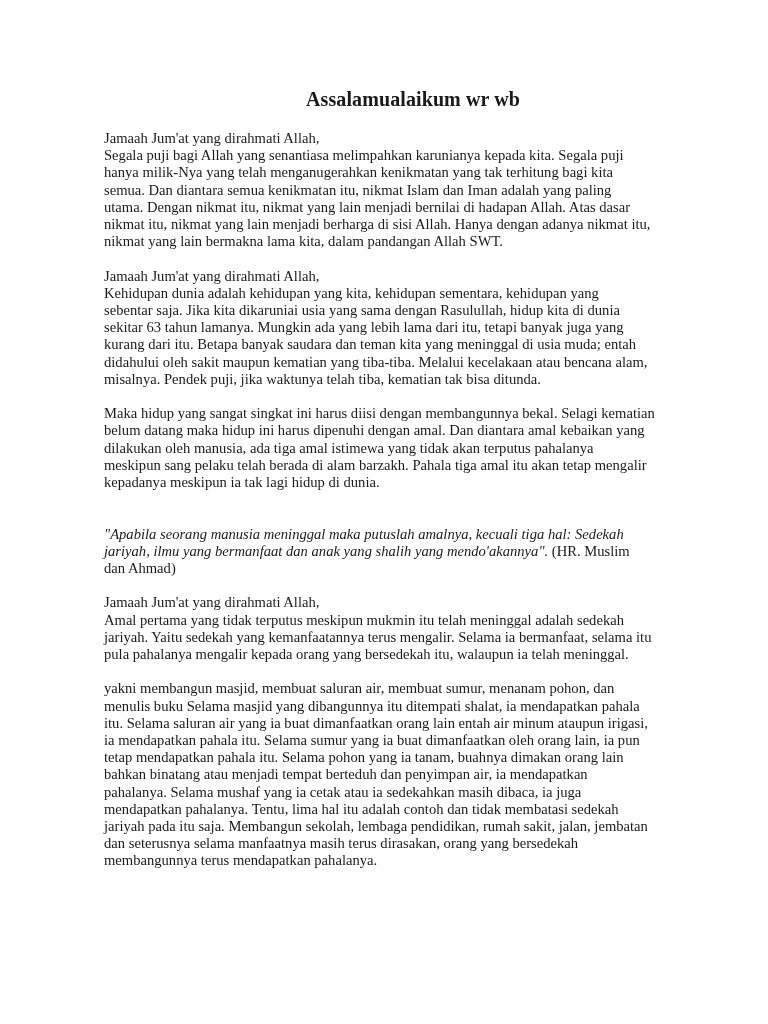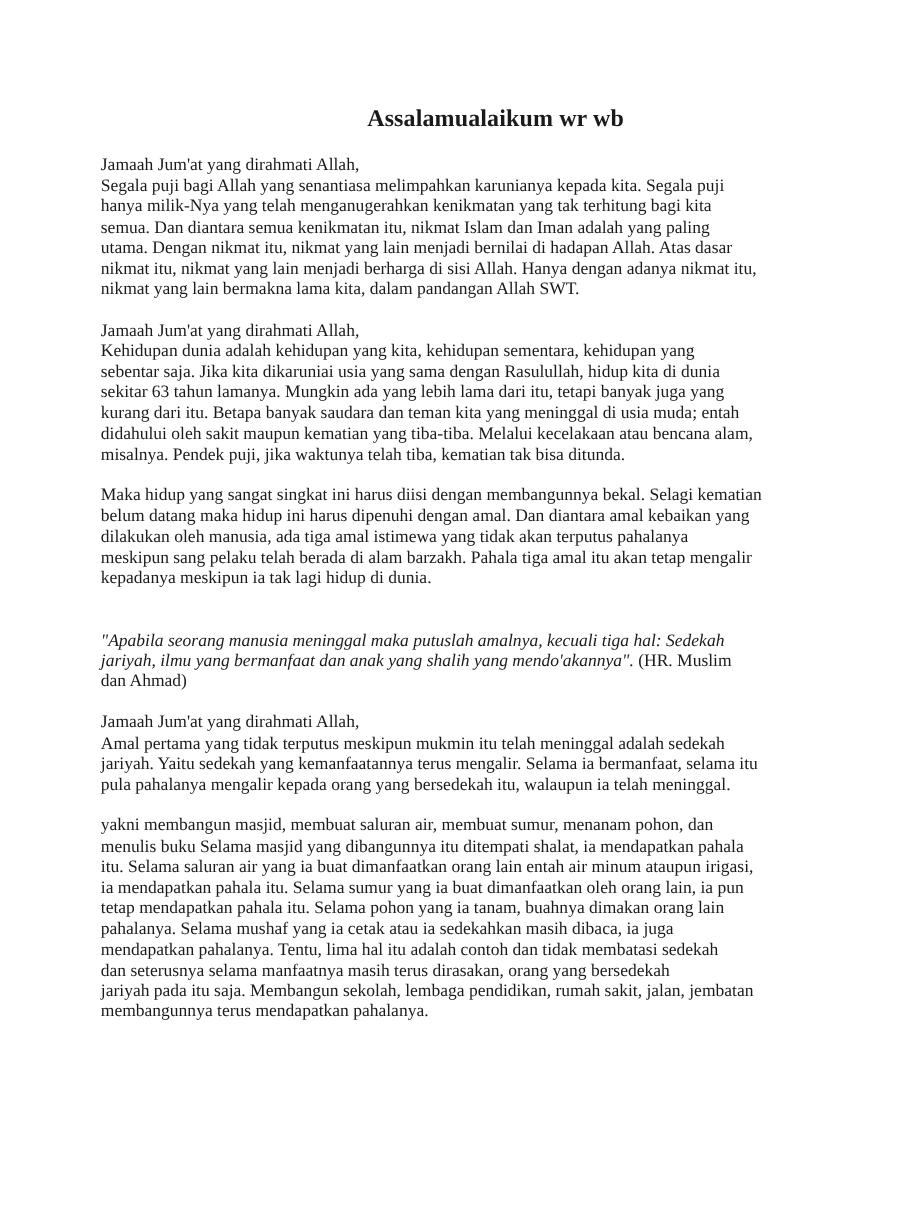--- a/index.html
+++ b/index.html
@@ -7,21 +7,21 @@
     .page {
       position: absolute; left: 0; top: 0; width: 768px; height: 1024px;
       background: #ffffff; color: #1a1a1a;
       font-family: "Liberation Serif", "DejaVu Serif", serif;
     }
     .title {
       position: absolute; top: 88px; left: 0; width: 768px; text-align: center;
       font-weight: bold; font-size: 20px; letter-spacing: 0.1px; padding-left: 29px;
     }
     .body {
-      position: absolute; left: 84px; top: 130px; width: 590px;
+      position: absolute; left: 104px; top: 130px; width: 590px;
       font-size: 14.6px; line-height: 17.2px;
     }
     .para { margin: 0 0 17.2px 0; }
     .para .line { display: block; white-space: nowrap; }
     .spacer { height: 17.2px; }
     .quote { font-style: italic; }
   </style>
 </head>
 <body>
 
@@ -73,21 +73,22 @@
       <span class="line">jariyah. Yaitu sedekah yang kemanfaatannya terus mengalir. Selama ia bermanfaat, selama itu</span>
       <span class="line">pula pahalanya mengalir kepada orang yang bersedekah itu, walaupun ia telah meninggal.</span>
     </div>
 
     <div class="para">
       <span class="line">yakni membangun masjid, membuat saluran air, membuat sumur, menanam pohon, dan</span>
       <span class="line">menulis buku Selama masjid yang dibangunnya itu ditempati shalat, ia mendapatkan pahala</span>
       <span class="line">itu. Selama saluran air yang ia buat dimanfaatkan orang lain entah air minum ataupun irigasi,</span>
       <span class="line">ia mendapatkan pahala itu. Selama sumur yang ia buat dimanfaatkan oleh orang lain, ia pun</span>
       <span class="line">tetap mendapatkan pahala itu. Selama pohon yang ia tanam, buahnya dimakan orang lain</span>
+      <span class="line">bahkan binatang atau menjadi tempat berteduh dan penyimpan air, ia mendapatkan</span>
       <span class="line">pahalanya. Selama mushaf yang ia cetak atau ia sedekahkan masih dibaca, ia juga</span>
       <span class="line">mendapatkan pahalanya. Tentu, lima hal itu adalah contoh dan tidak membatasi sedekah</span>
+      <span class="line">jariyah pada itu saja. Membangun sekolah, lembaga pendidikan, rumah sakit, jalan, jembatan</span>
       <span class="line">dan seterusnya selama manfaatnya masih terus dirasakan, orang yang bersedekah</span>
-      <span class="line">jariyah pada itu saja. Membangun sekolah, lembaga pendidikan, rumah sakit, jalan, jembatan</span>
       <span class="line">membangunnya terus mendapatkan pahalanya.</span>
     </div>
 
   </div>
 </div>
 
 </body></html>

